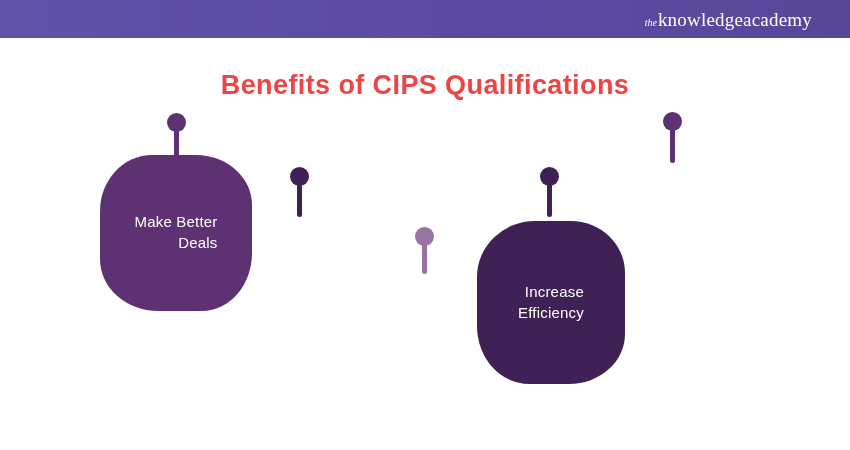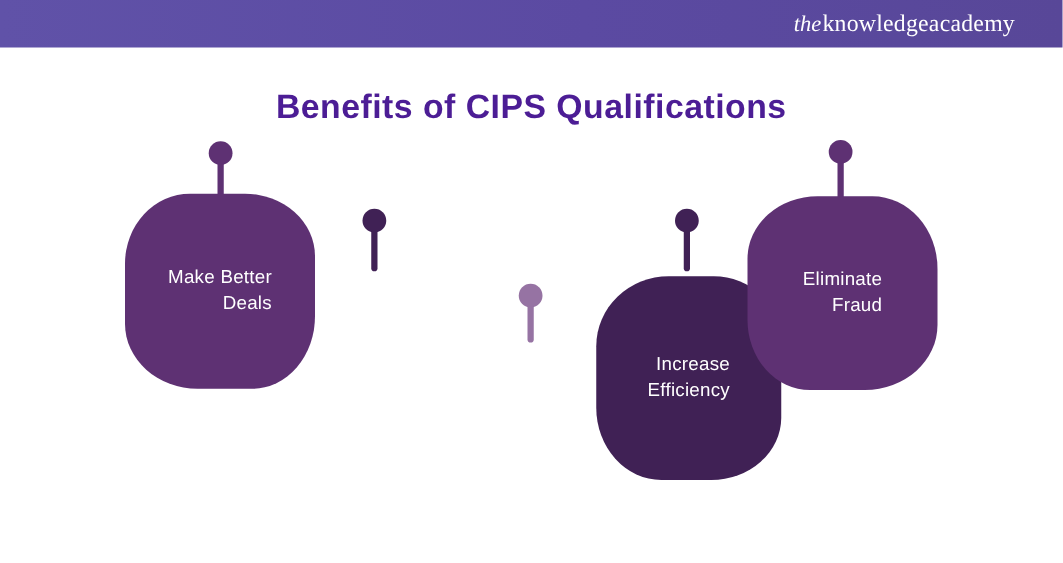--- a/index.html
+++ b/index.html
@@ -26,42 +26,42 @@
     z-index: 10;
   }
   .logo {
     color: #ffffff;
     font-family: "Liberation Serif", "DejaVu Serif", serif;
     white-space: nowrap;
     line-height: 1;
   }
   .logo .logo-the {
     font-style: italic;
-    font-size: 18px;
+    font-size: 10px;
     margin-right: 1px;
   }
   .logo .logo-knowledge {
     font-size: 19px;
     letter-spacing: 0.2px;
   }
   .logo .logo-academy {
     font-size: 19px;
     font-weight: 400;
     letter-spacing: 0.2px;
   }
 
   
   .title {
     position: absolute; left: 0; top: 70px;
     width: 850px;
     text-align: center;
     font-size: 27px;
     font-weight: 700;
     letter-spacing: 0.4px;
-    color: #4c1d95;
+    color: #ef4444;
     z-index: 5;
   }
 
   
   .benefit { position: absolute; inset: 0; }
   .benefit .pin-stem, .benefit .pin-dot, .benefit .bubble { position: absolute; }
 
   .pin-stem { width: 5px; border-radius: 3px; }
   .pin-dot  { width: 19px; height: 19px; border-radius: 50%; }
 
@@ -152,17 +152,15 @@
   <div class="benefit b4 tone-dark">
     <div class="pin-stem"></div>
     <div class="pin-dot"></div>
     <div class="bubble">Increase
 Efficiency</div>
   </div>
 
   <div class="benefit b5 tone-medium">
     <div class="pin-stem"></div>
     <div class="pin-dot"></div>
-    <div class="bubble">Eliminate
-Fraud</div>
   </div>
 
 </div>
 
 </body></html>

